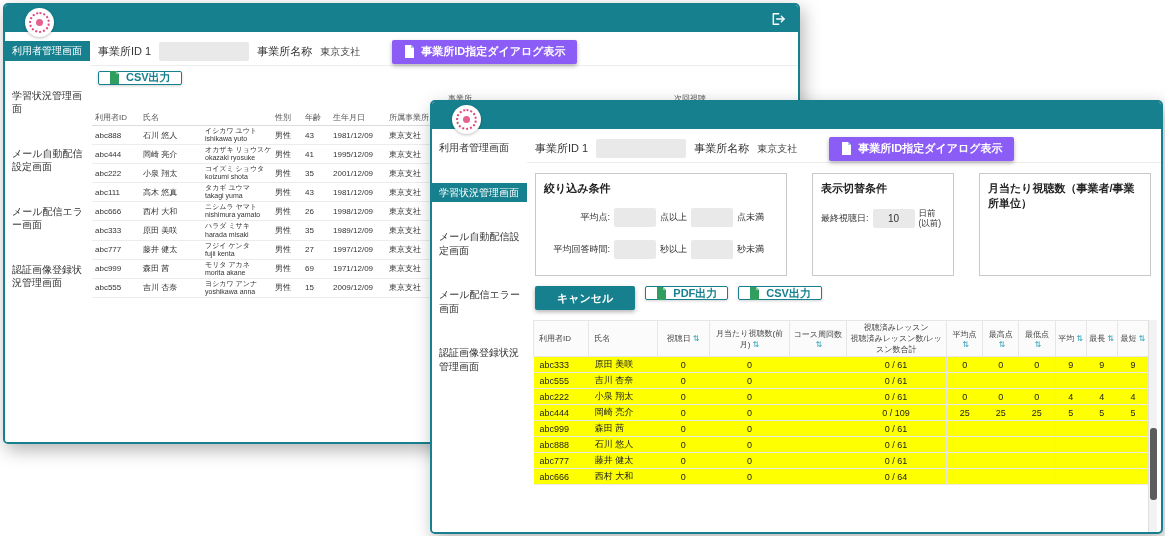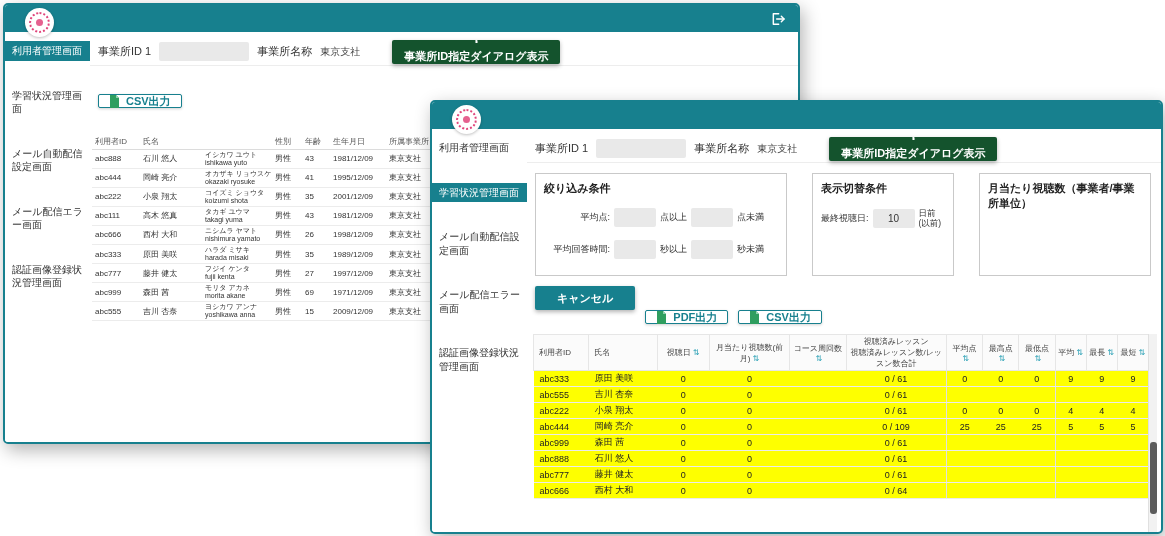--- a/index.html
+++ b/index.html
@@ -33,26 +33,26 @@
   .side-item.active { background:#17808e; color:#fff; }
 
   
   .content { flex:1; position:relative; padding-top:6px; overflow:hidden; }
   .office-bar { height:28px; display:flex; align-items:center; gap:8px; padding:0 8px;
                 border-bottom:1px solid #ededed; }
   .office-id { font-size:11px; color:#333; white-space:nowrap; }
   .office-field { width:90px; height:19px; background:#e9e9e9; border:none; border-radius:2px; }
   .office-name-label { font-size:11px; color:#333; white-space:nowrap; }
   .office-name-value { font-size:10px; color:#444; white-space:nowrap; }
-  .btn-teal { margin-left:24px; background:#14532d; color:#fff; border:none; height:24px;
+  .btn-teal { margin-left:24px; background:#8b5cf6; color:#fff; border:none; height:24px;
               padding:0 12px; font-size:11px; font-weight:bold; display:inline-flex; align-items:center;
-              gap:6px; border-radius:2px; box-shadow:0 2px 4px rgba(0,0,0,.3); cursor:pointer; white-space:nowrap;flex-direction:column; }
+              gap:6px; border-radius:2px; box-shadow:0 2px 4px rgba(0,0,0,.3); cursor:pointer; white-space:nowrap; }
   .btn-outline { background:#fff; border:1px solid #17808e; color:#17808e; height:14px; padding:0 10px;
                  font-size:11px; font-weight:bold; display:inline-flex; align-items:center; gap:6px;
-                 border-radius:2px; box-shadow:0 1px 3px rgba(0,0,0,.18); cursor:pointer; white-space:nowrap;margin-top:24px; }
+                 border-radius:2px; box-shadow:0 1px 3px rgba(0,0,0,.18); cursor:pointer; white-space:nowrap; }
   .btn-solid { background:#17808e; color:#fff; border:none; height:24px; padding:0 22px; font-size:11px;
                font-weight:bold; border-radius:2px; box-shadow:0 2px 4px rgba(0,0,0,.3); cursor:pointer; }
 
   
   .csv-row { padding:4px 8px 3px; }
   .back-table { border-collapse:collapse; table-layout:fixed; width:696px; font-size:8px; margin-left:2px; }
   .back-table th { font-weight:normal; font-size:8px; color:#555; text-align:left; padding:2px 3px;
                    border-bottom:1px solid #dcdcdc; vertical-align:bottom; }
   .back-table th:nth-child(n+8) { text-align:center; }
   .back-table td { color:#333; padding:1px 3px; border-bottom:1px solid #ececec; height:15px;

